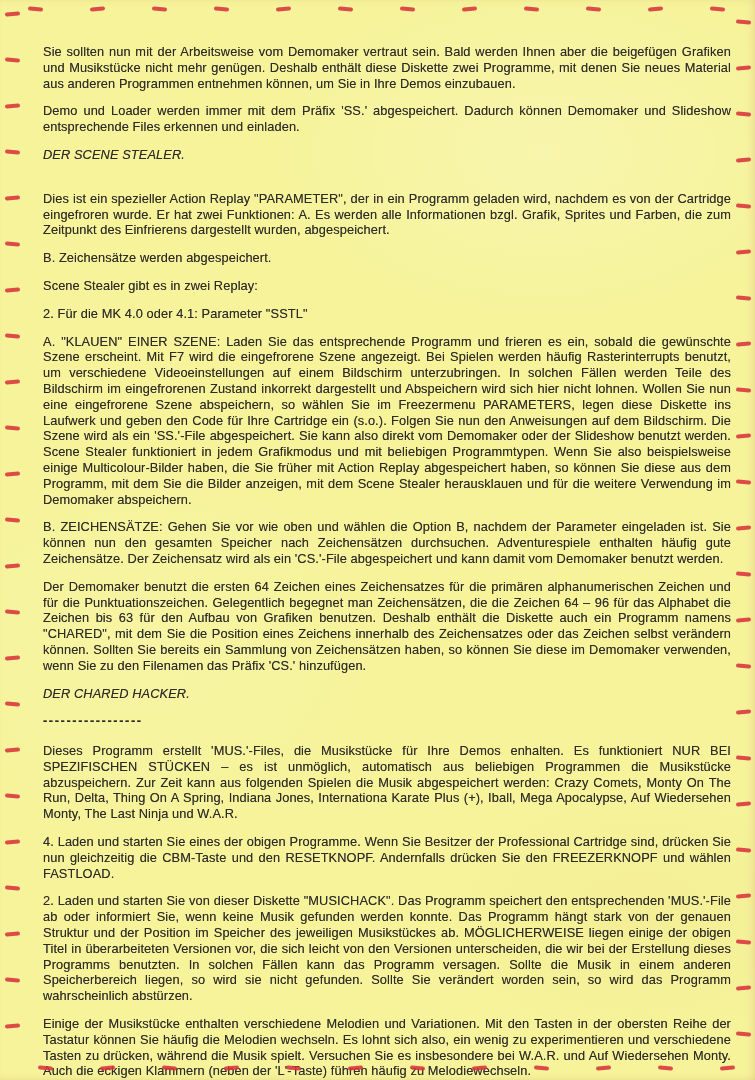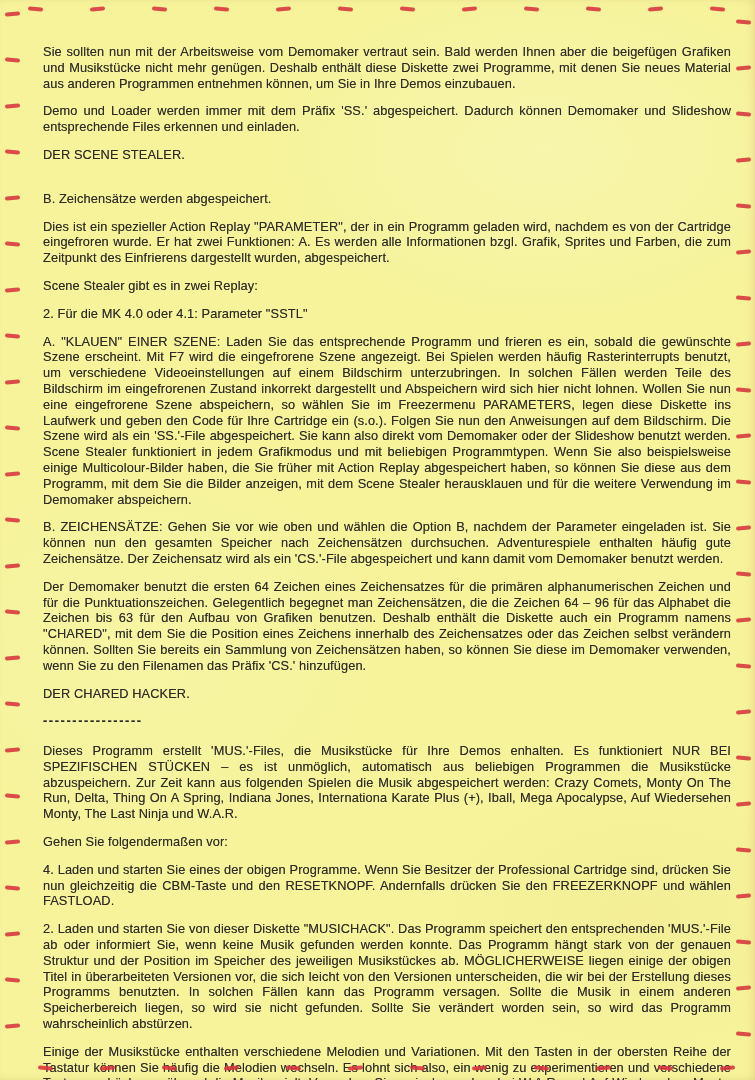--- a/index.html
+++ b/index.html
@@ -26,21 +26,21 @@
     left:43px; top:44px;
     width:688px;
     color:#2e2b27;
     font-size:12.8px;
     line-height:15.8px;
     text-align:justify;
     text-shadow:0 0 0.5px rgba(46,43,39,0.55);
     letter-spacing:0.1px;
   }
   .content p { margin:0 0 12px 0; }
-  .content p.heading { text-align:left; }
+  .content p.heading { text-align:left;font-style:italic; }
   .content p.gap-after { margin-bottom:28px; }
   .content p.separator {
     text-align:left;
     letter-spacing:1.6px;
     font-weight:bold;
     margin-bottom:14px;
   }
   .border-mark {
     position:absolute;
     width:15px; height:4px;
@@ -49,31 +49,30 @@
   }
 </style>
 </head>
 <body>
 
 <div class="page">
   <div class="content">
       <p class="body">Sie sollten nun mit der Arbeitsweise vom Demomaker vertraut sein. Bald werden Ihnen aber die beigefügen Grafiken und Musikstücke nicht mehr genügen. Deshalb enthält diese Diskette zwei Programme, mit denen Sie neues Material aus anderen Programmen entnehmen können, um Sie in Ihre Demos einzubauen.</p>
       <p class="body">Demo und Loader werden immer mit dem Präfix 'SS.' abgespeichert. Dadurch können Demomaker und Slideshow entsprechende Files erkennen und einladen.</p>
       <p class="heading gap-after">DER SCENE STEALER.</p>
+      <p class="body">Dies ist ein spezieller Action Replay "PARAMETER", der in ein Programm geladen wird, nachdem es von der Cartridge eingefroren wurde. Er hat zwei Funktionen: A. Es werden alle Informationen bzgl. Grafik, Sprites und Farben, die zum Zeitpunkt des Einfrierens dargestellt wurden, abgespeichert.</p>
       <p class="body">B. Zeichensätze werden abgespeichert.</p>
-      <p class="body">Dies ist ein spezieller Action Replay "PARAMETER", der in ein Programm geladen wird, nachdem es von der Cartridge eingefroren wurde. Er hat zwei Funktionen: A. Es werden alle Informationen bzgl. Grafik, Sprites und Farben, die zum Zeitpunkt des Einfrierens dargestellt wurden, abgespeichert.</p>
       <p class="body">Scene Stealer gibt es in zwei Replay:</p>
       <p class="body">2. Für die MK 4.0 oder 4.1: Parameter "SSTL"</p>
       <p class="body">A. "KLAUEN" EINER SZENE: Laden Sie das entsprechende Programm und frieren es ein, sobald die gewünschte Szene erscheint. Mit F7 wird die eingefrorene Szene angezeigt. Bei Spielen werden häufig Rasterinterrupts benutzt, um verschiedene Videoeinstellungen auf einem Bildschirm unterzubringen. In solchen Fällen werden Teile des Bildschirm im eingefrorenen Zustand inkorrekt dargestellt und Abspeichern wird sich hier nicht lohnen. Wollen Sie nun eine eingefrorene Szene abspeichern, so wählen Sie im Freezermenu PARAMETERS, legen diese Diskette ins Laufwerk und geben den Code für Ihre Cartridge ein (s.o.). Folgen Sie nun den Anweisungen auf dem Bildschirm. Die Szene wird als ein 'SS.'-File abgespeichert. Sie kann also direkt vom Demomaker oder der Slideshow benutzt werden. Scene Stealer funktioniert in jedem Grafikmodus und mit beliebigen Programmtypen. Wenn Sie also beispielsweise einige Multicolour-Bilder haben, die Sie früher mit Action Replay abgespeichert haben, so können Sie diese aus dem Programm, mit dem Sie die Bilder anzeigen, mit dem Scene Stealer herausklauen und für die weitere Verwendung im Demomaker abspeichern.</p>
       <p class="body">B. ZEICHENSÄTZE: Gehen Sie vor wie oben und wählen die Option B, nachdem der Parameter eingeladen ist. Sie können nun den gesamten Speicher nach Zeichensätzen durchsuchen. Adventurespiele enthalten häufig gute Zeichensätze. Der Zeichensatz wird als ein 'CS.'-File abgespeichert und kann damit vom Demomaker benutzt werden.</p>
       <p class="body">Der Demomaker benutzt die ersten 64 Zeichen eines Zeichensatzes für die primären alphanumerischen Zeichen und für die Punktuationszeichen. Gelegentlich begegnet man Zeichensätzen, die die Zeichen 64 – 96 für das Alphabet die Zeichen bis 63 für den Aufbau von Grafiken benutzen. Deshalb enthält die Diskette auch ein Programm namens "CHARED", mit dem Sie die Position eines Zeichens innerhalb des Zeichensatzes oder das Zeichen selbst verändern können. Sollten Sie bereits ein Sammlung von Zeichensätzen haben, so können Sie diese im Demomaker verwenden, wenn Sie zu den Filenamen das Präfix 'CS.' hinzufügen.</p>
       <p class="heading">DER CHARED HACKER.</p>
       <p class="separator">-----------------</p>
       <p class="body">Dieses Programm erstellt 'MUS.'-Files, die Musikstücke für Ihre Demos enhalten. Es funktioniert NUR BEI SPEZIFISCHEN STÜCKEN – es ist unmöglich, automatisch aus beliebigen Programmen die Musikstücke abzuspeichern. Zur Zeit kann aus folgenden Spielen die Musik abgespeichert werden: Crazy Comets, Monty On The Run, Delta, Thing On A Spring, Indiana Jones, Internationa Karate Plus (+), Iball, Mega Apocalypse, Auf Wiedersehen Monty, The Last Ninja und W.A.R.</p>
-      <p class="body">Gehen Sie folgendermaßen vor:</p>
       <p class="body">4. Laden und starten Sie eines der obigen Programme. Wenn Sie Besitzer der Professional Cartridge sind, drücken Sie nun gleichzeitig die CBM-Taste und den RESETKNOPF. Andernfalls drücken Sie den FREEZERKNOPF und wählen FASTLOAD.</p>
       <p class="body">2. Laden und starten Sie von dieser Diskette "MUSICHACK". Das Programm speichert den entsprechenden 'MUS.'-File ab oder informiert Sie, wenn keine Musik gefunden werden konnte. Das Programm hängt stark von der genauen Struktur und der Position im Speicher des jeweiligen Musikstückes ab. MÖGLICHERWEISE liegen einige der obigen Titel in überarbeiteten Versionen vor, die sich leicht von den Versionen unterscheiden, die wir bei der Erstellung dieses Programms benutzten. In solchen Fällen kann das Programm versagen. Sollte die Musik in einem anderen Speicherbereich liegen, so wird sie nicht gefunden. Sollte Sie verändert worden sein, so wird das Programm wahrscheinlich abstürzen.</p>
       <p class="body">Einige der Musikstücke enthalten verschiedene Melodien und Variationen. Mit den Tasten in der obersten Reihe der Tastatur können Sie häufig die Melodien wechseln. Es lohnt sich also, ein wenig zu experimentieren und verschiedene Tasten zu drücken, während die Musik spielt. Versuchen Sie es insbesondere bei W.A.R. und Auf Wiedersehen Monty. Auch die eckigen Klammern (neben der 'L'-Taste) führen häufig zu Melodiewechseln.</p>
     </div>
   <div id="marks-layer">
       <div class="border-mark" style="left: 28px; top: 7px; background: rgb(216, 51, 60); transform: rotate(4deg);"></div>
       <div class="border-mark" style="left: 38px; top: 1066px; background: rgb(216, 51, 60); transform: rotate(5deg);"></div>
       <div class="border-mark" style="left: 90px; top: 7px; background: rgb(216, 51, 60); transform: rotate(-5deg);"></div>
       <div class="border-mark" style="left: 100px; top: 1066px; background: rgb(216, 51, 60); transform: rotate(-4deg);"></div>
       <div class="border-mark" style="left: 152px; top: 7px; background: rgb(216, 51, 60); transform: rotate(4deg);"></div>

